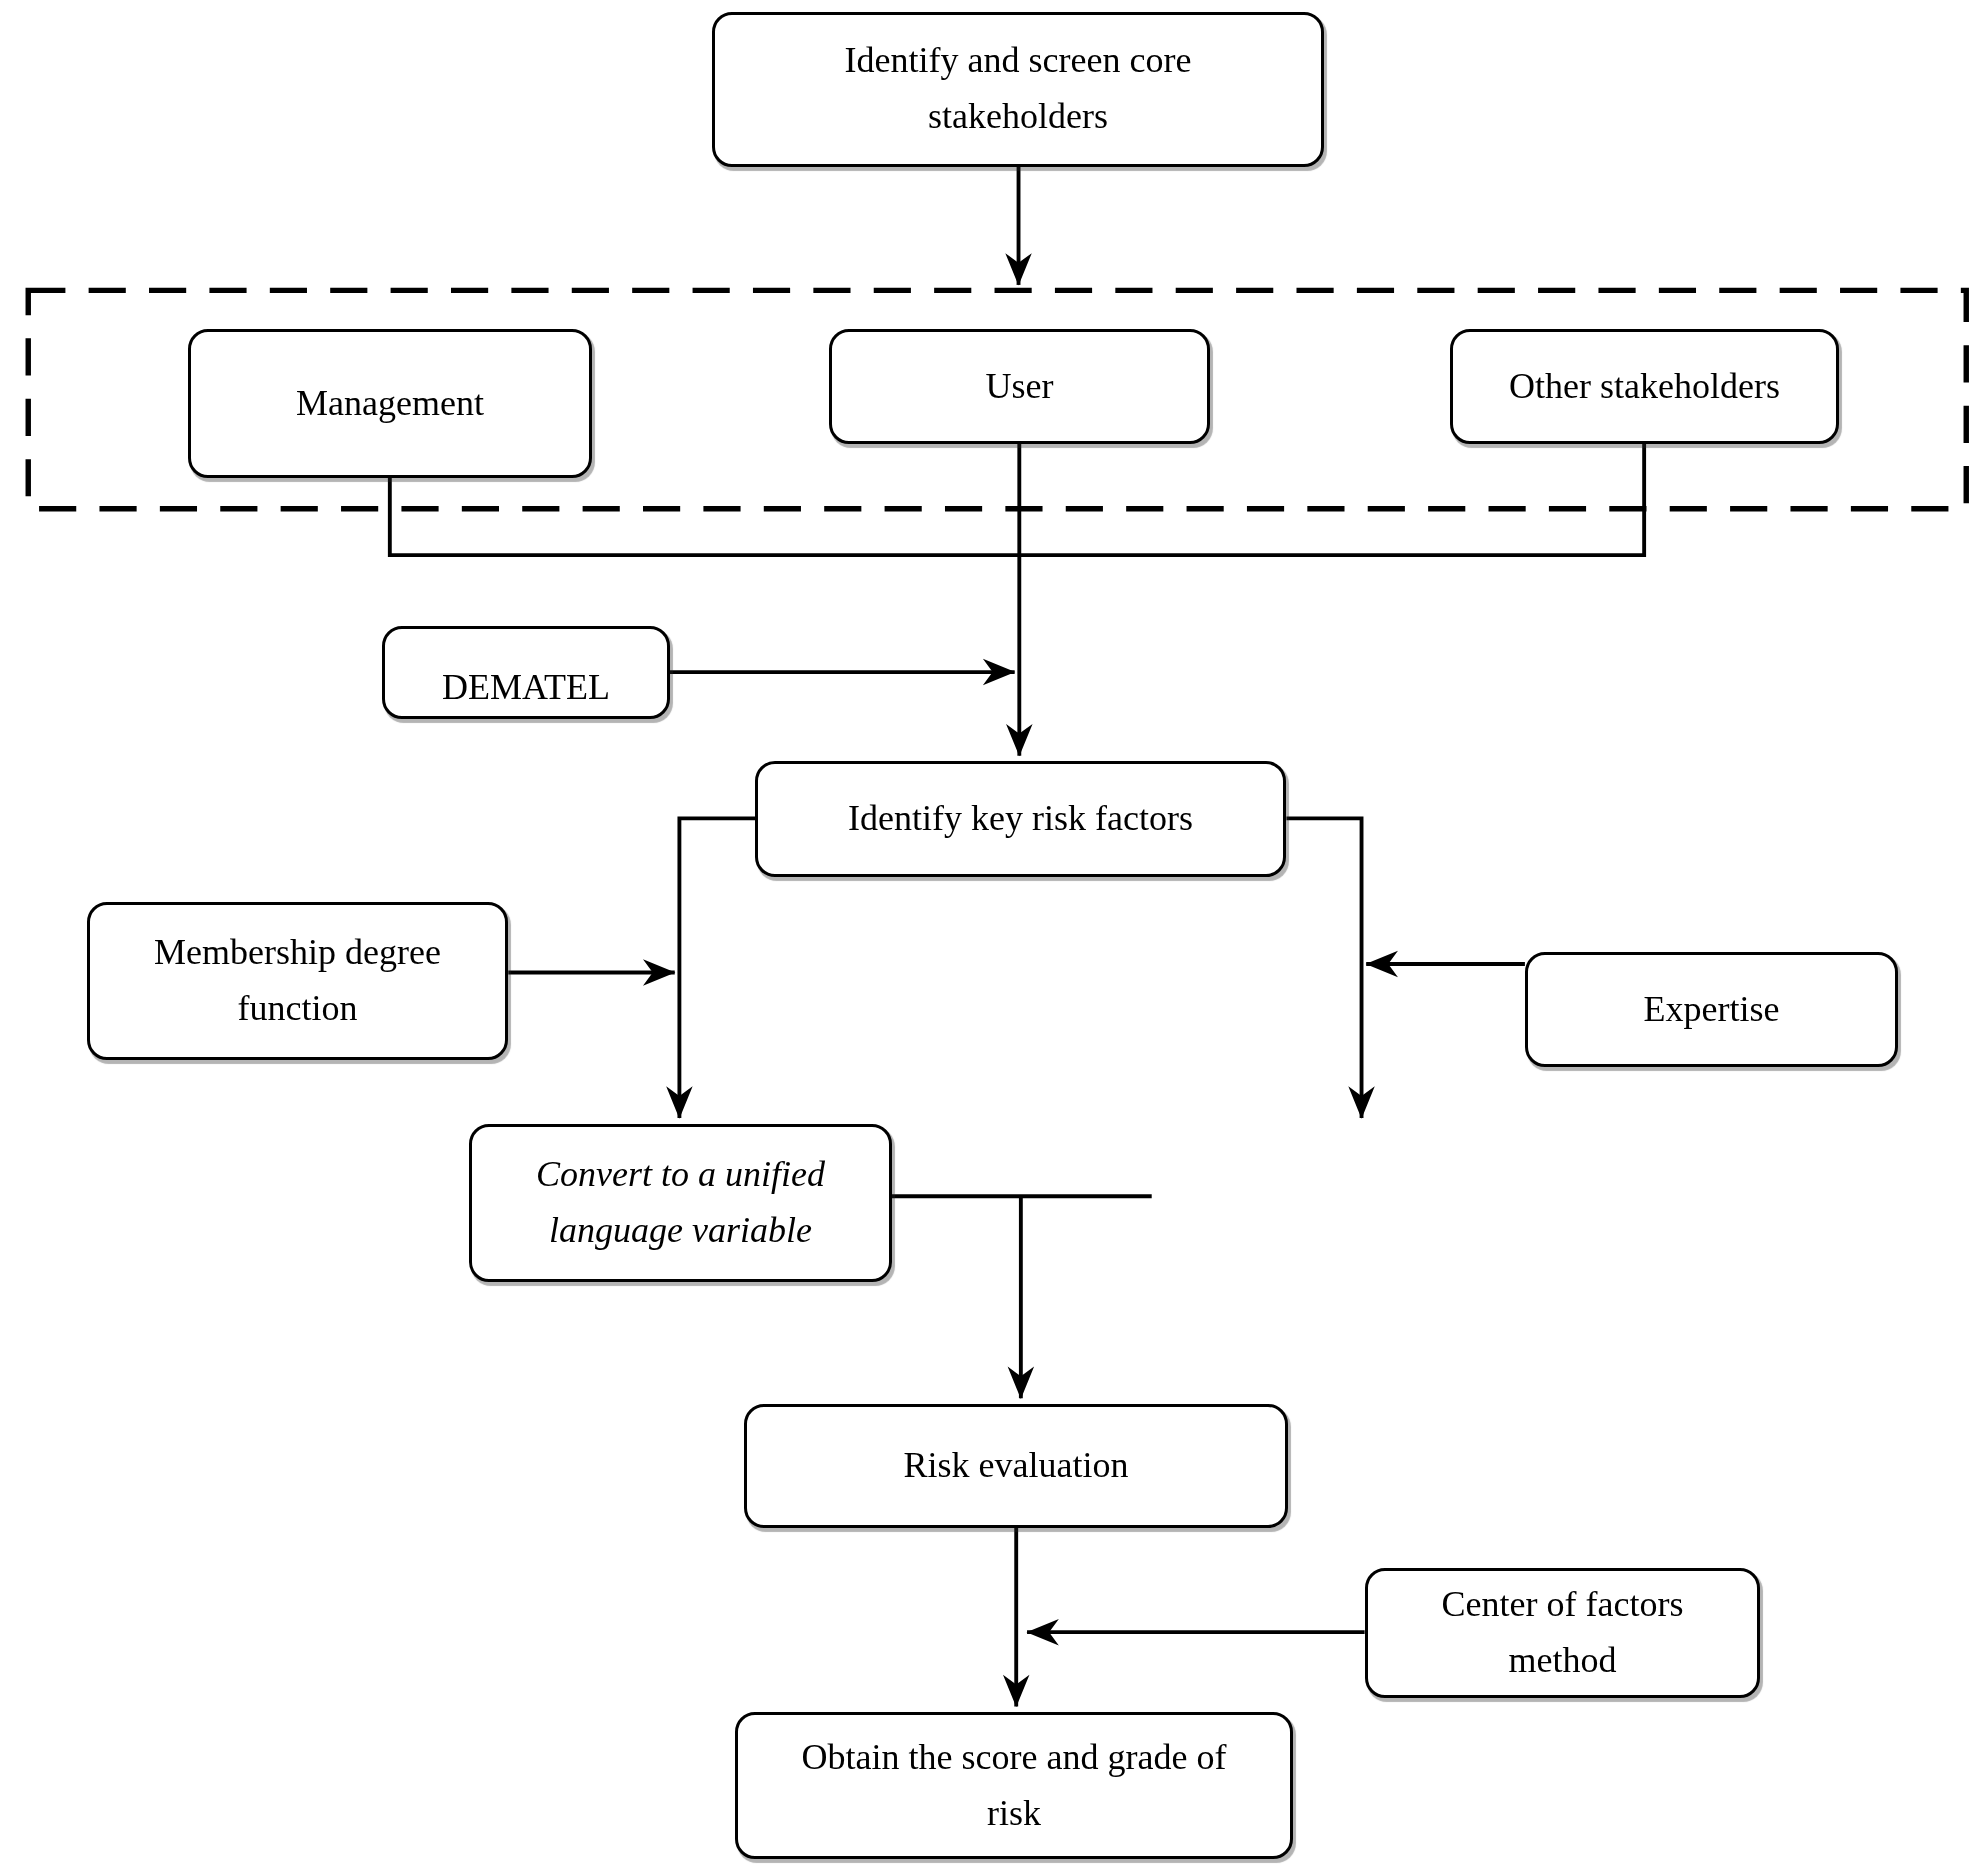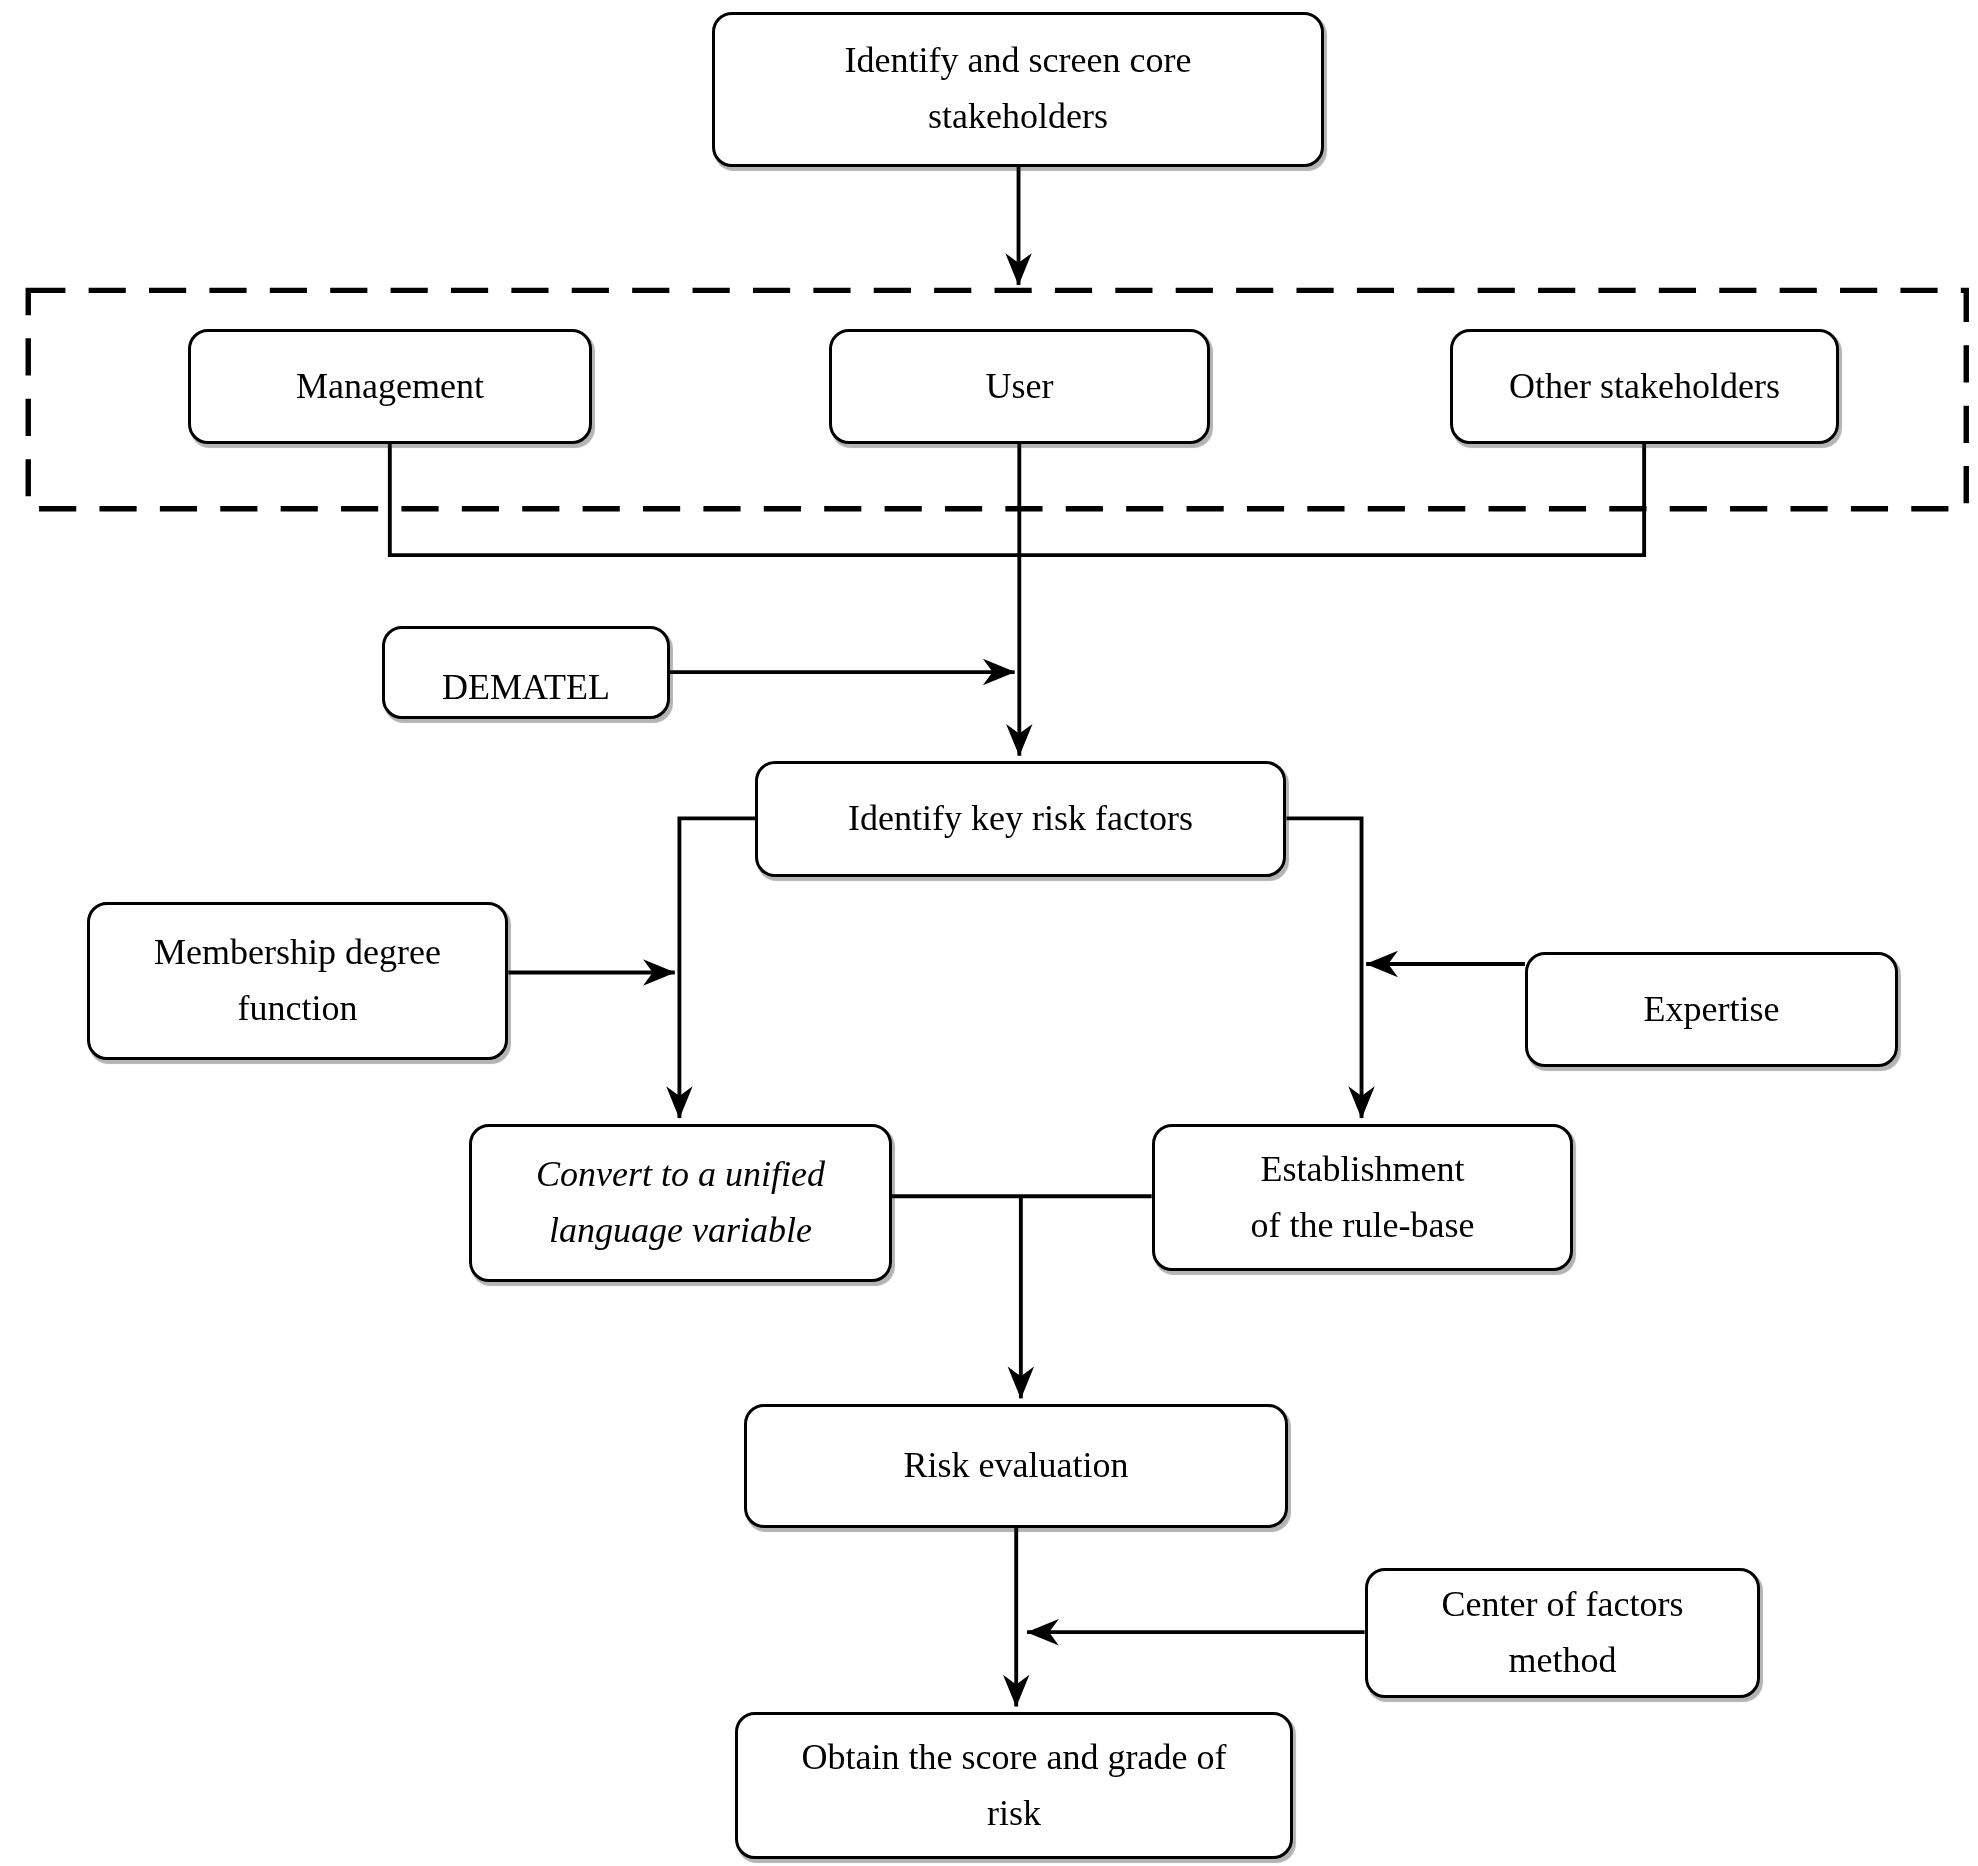--- a/index.html
+++ b/index.html
@@ -36,21 +36,21 @@
     font-size: 36px;
     line-height: 1.55;
     padding: 0 14px;
     box-shadow: 2.3px 3.1px 0.8px rgba(40,40,40,0.35);
   }
   .node span {
     white-space: pre-line;
   }
   
   .n-identify-stakeholders { left: 712px;  top: 11.6px;   width: 612px; height: 155px; }
-  .n-management            { left: 188px;  top: 329px;  width: 404px; height: 115px; text-align: right; }
+  .n-management            { left: 188px;  top: 329px;  width: 404px; height: 149px; text-align: right; }
   .n-user                  { left: 829px; top: 329px;  width: 381px; height: 115px; }
   .n-other-stakeholders    { left: 1450px; top: 329px;  width: 389px; height: 115px; }
   .n-dematel               { left: 382px;  top: 626px;  width: 288px; height: 93px; align-items: flex-end; }
   .n-identify-risk         { left: 755px;  top: 761px;  width: 531px; height: 116px; }
   .n-membership            { left: 87px;  top: 894px; width: 421px; height: 158px; margin-top: 8px; }
   .n-expertise             { left: 1525px; top: 908px; width: 373px; height: 115px; margin-top: 44px; }
   .n-convert               { left: 469px;  top: 1124px; width: 423px; height: 158px; font-style: italic; }
   .n-rulebase              { left: 1152px; top: 1124px; width: 421px; height: 147px; }
   .n-risk-eval             { left: 744px;  top: 1404px; width: 544px; height: 124px; }
   .n-gravity               { left: 1365px; top: 1568px; width: 395px; height: 130px; }
@@ -127,24 +127,20 @@
 
   <div class="node n-expertise">
     <span>Expertise</span>
   </div>
 
   <div class="node n-convert">
     <span>Convert to a unified
 language variable</span>
   </div>
 
-  <div class="node n-rulebase">
-    <span>Establishment
-of the rule-base</span>
-  </div>
 
   <div class="node n-risk-eval">
     <span>Risk evaluation</span>
   </div>
 
   <div class="node n-gravity">
     <span>Center of factors
 method</span>
   </div>
 

